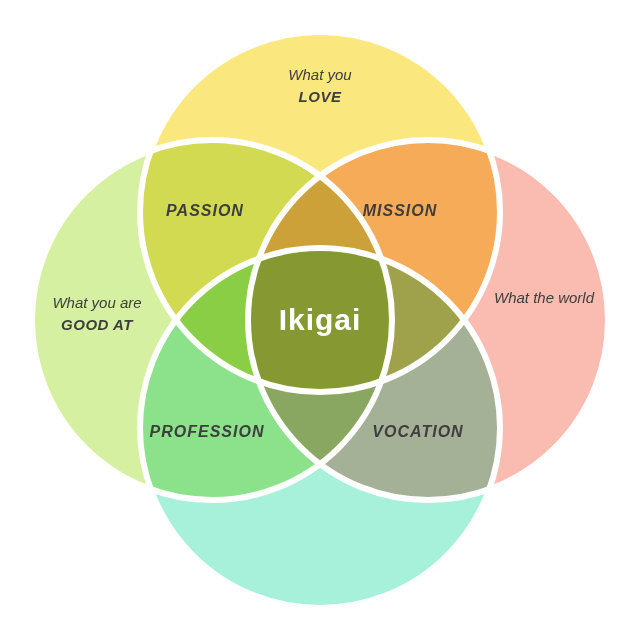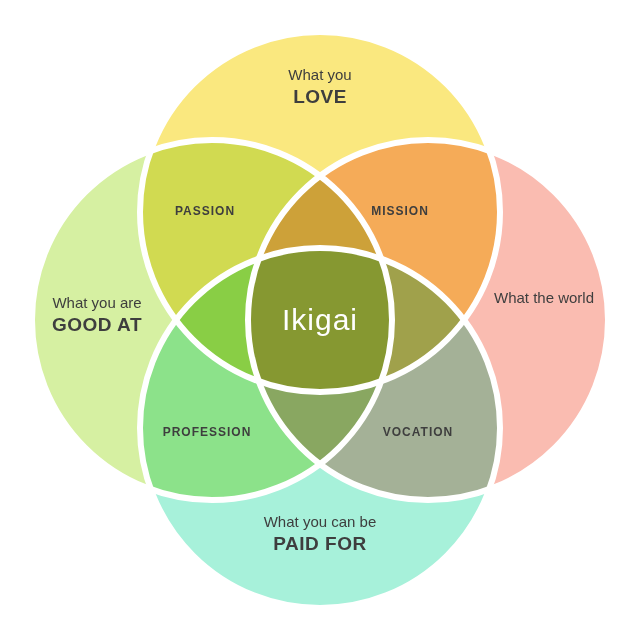--- a/index.html
+++ b/index.html
@@ -25,45 +25,46 @@
   }
   .fills circle {
     mix-blend-mode: multiply;
   }
   .label {
     position: absolute;
     transform: translate(-50%, -50%);
     text-align: center;
     color: #3e3e3e;
     white-space: nowrap;
+    font-style: italic;
   }
   .label .l1 {
     font-size: 15px;
     font-weight: 400;
     line-height: 22px;
   }
   .label .l2 {
-    font-size: 19px;
+    font-size: 15px;
     font-weight: 700;
     line-height: 22px;
     letter-spacing: 0.5px;
   }
   .label.inter {
-    font-size: 12px;
+    font-size: 16px;
     font-weight: 700;
     letter-spacing: 1px;
   }
   .center-label {
     position: absolute;
     left: 320px;
     top: 320px;
     transform: translate(-50%, -50%);
     color: #ffffff;
     font-size: 30px;
-    font-weight: 400;
+    font-weight: 700;
     letter-spacing: 1px;
     text-align: center;
     white-space: nowrap;
   }
 </style>
 </head>
 <body>
 
 <div class="stage">
 
@@ -89,24 +90,20 @@
 
   <div class="label outer" style="left:97px; top:314px">
     <div class="l1">What you are</div>
     <div class="l2">GOOD AT</div>
   </div>
 
   <div class="label outer" style="left:544px; top:298px">
     <div class="l1">What the world</div>
   </div>
 
-  <div class="label outer" style="left:320px; top:533px">
-    <div class="l1">What you can be</div>
-    <div class="l2">PAID FOR</div>
-  </div>
 
   <div class="label inter" style="left:205px; top:211px">PASSION</div>
 
   <div class="label inter" style="left:400px; top:211px">MISSION</div>
 
   <div class="label inter" style="left:207px; top:432px">PROFESSION</div>
 
   <div class="label inter" style="left:418px; top:432px">VOCATION</div>
 
   <div class="center-label">Ikigai</div>

